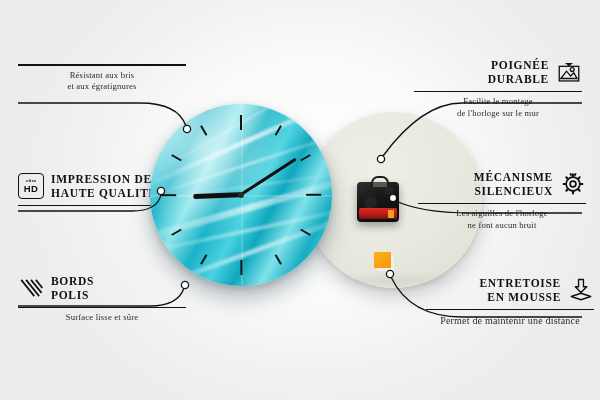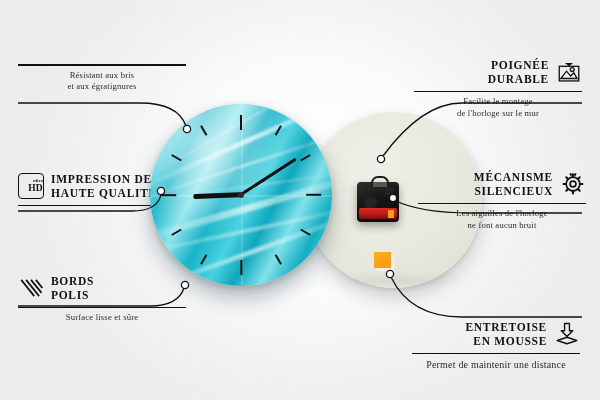--- a/index.html
+++ b/index.html
@@ -111,33 +111,33 @@
   }
   .c-rule{height:1.6px;background:#111;margin:4px 0 4px;}
   .c-sub{
     font-family:Liberation Serif, serif;
     font-size:8.6px;line-height:1.35;color:#2b2b2b;letter-spacing:.2px;text-align:center;
   }
   .c-icon{flex:0 0 auto;width:26px;height:26px;color:#111;}
   .c-icon svg{display:block;width:26px;height:26px;}
   .hd-badge{
     width:24px;height:24px;border:1.6px solid #111;border-radius:4px;
-    display:flex;flex-direction:column;align-items:flex-end;justify-content:center;
-    font-family:Liberation Serif, serif;color:#111;line-height:1;
+    display:flex;flex-direction:column;align-items:center;justify-content:center;
+    font-family:Liberation Sans, sans-serif;color:#111;line-height:1;
   }
   .hd-badge .u{font-size:4.2px;letter-spacing:.2px;font-weight:bold;}
   .hd-badge .h{font-size:9.5px;font-weight:bold;letter-spacing:.3px;margin-top:.5px;}
   .leaders{position:absolute;left:0;top:0;width:600px;height:400px;pointer-events:none;z-index:5;}
   
   #co-verre{left:18px;top:60px;}
   #co-impression{left:18px;top:172px;}
   #co-bords{left:18px;top:274px;}
   #co-poignee{left:414px;top:58px;}
   #co-mecanisme{left:418px;top:170px;}
-  #co-entretoise{left:412px;top:276px;margin-top:44px;}
+  #co-entretoise{left:426px;top:276px;}
 </style>
 </head>
 <body>
 
 <div class="stage">
 
   <div class="back-disc"></div>
 
   <div class="mech">
     <span class="hook"></span>

